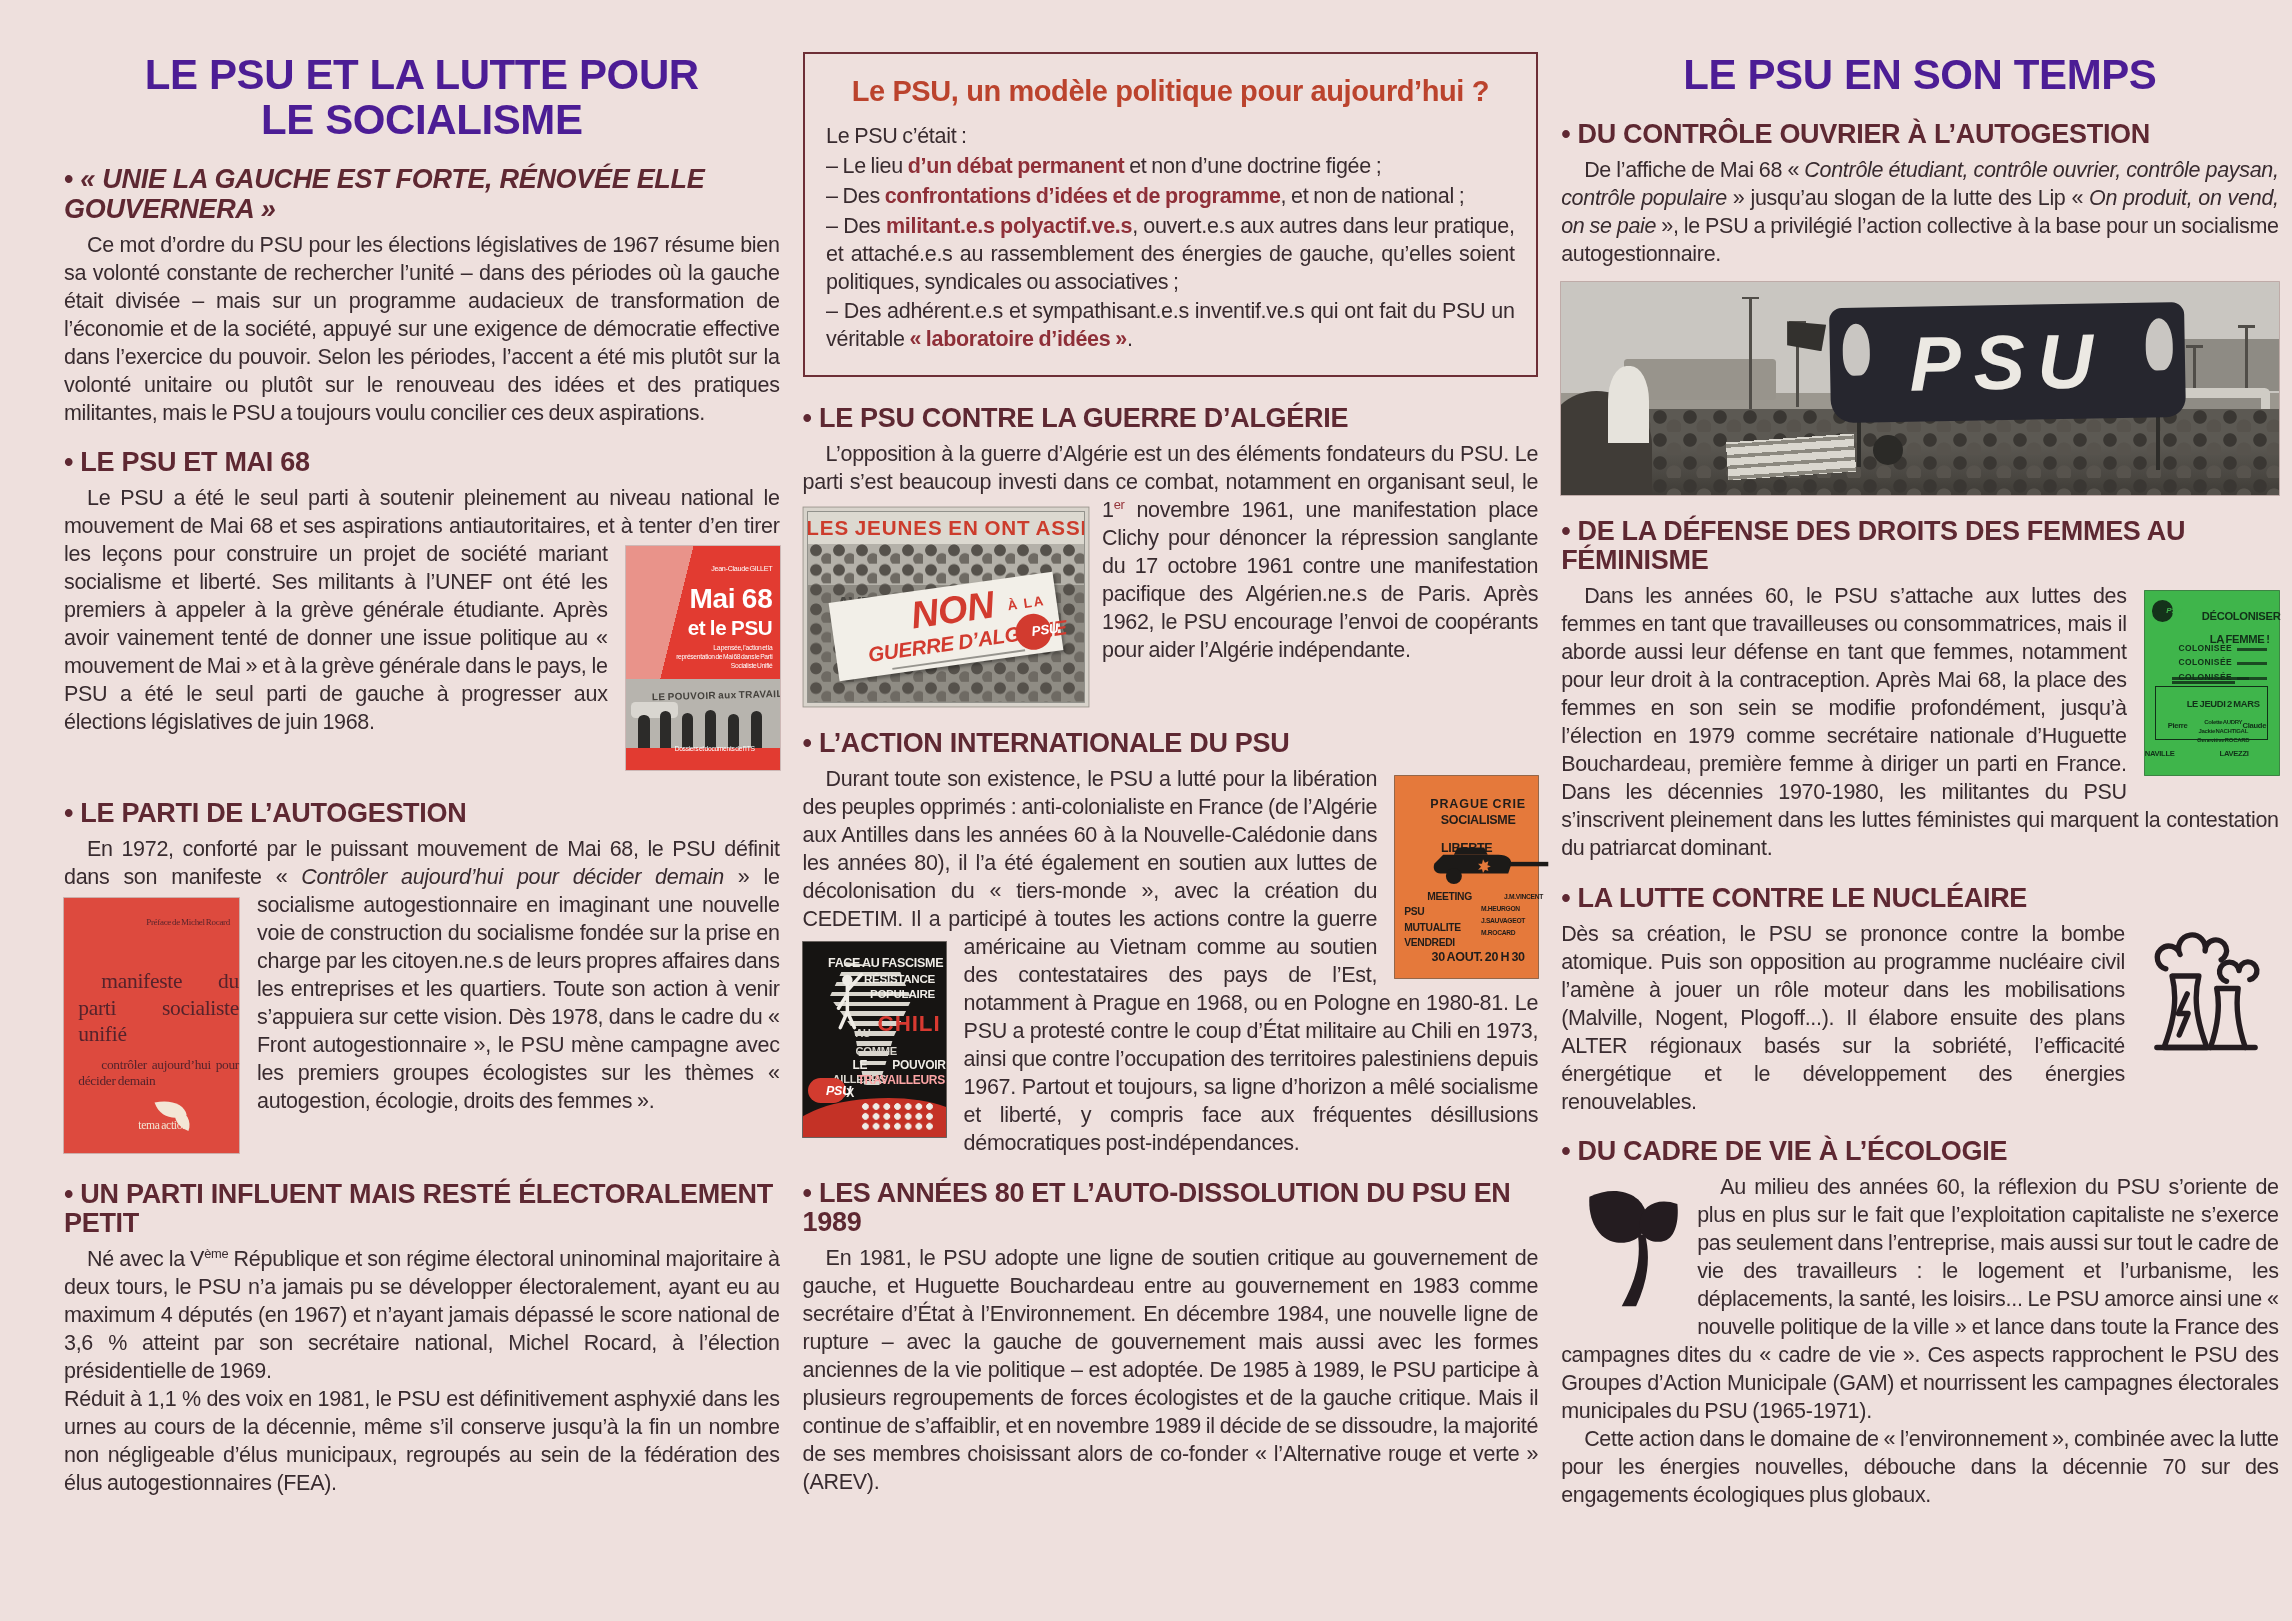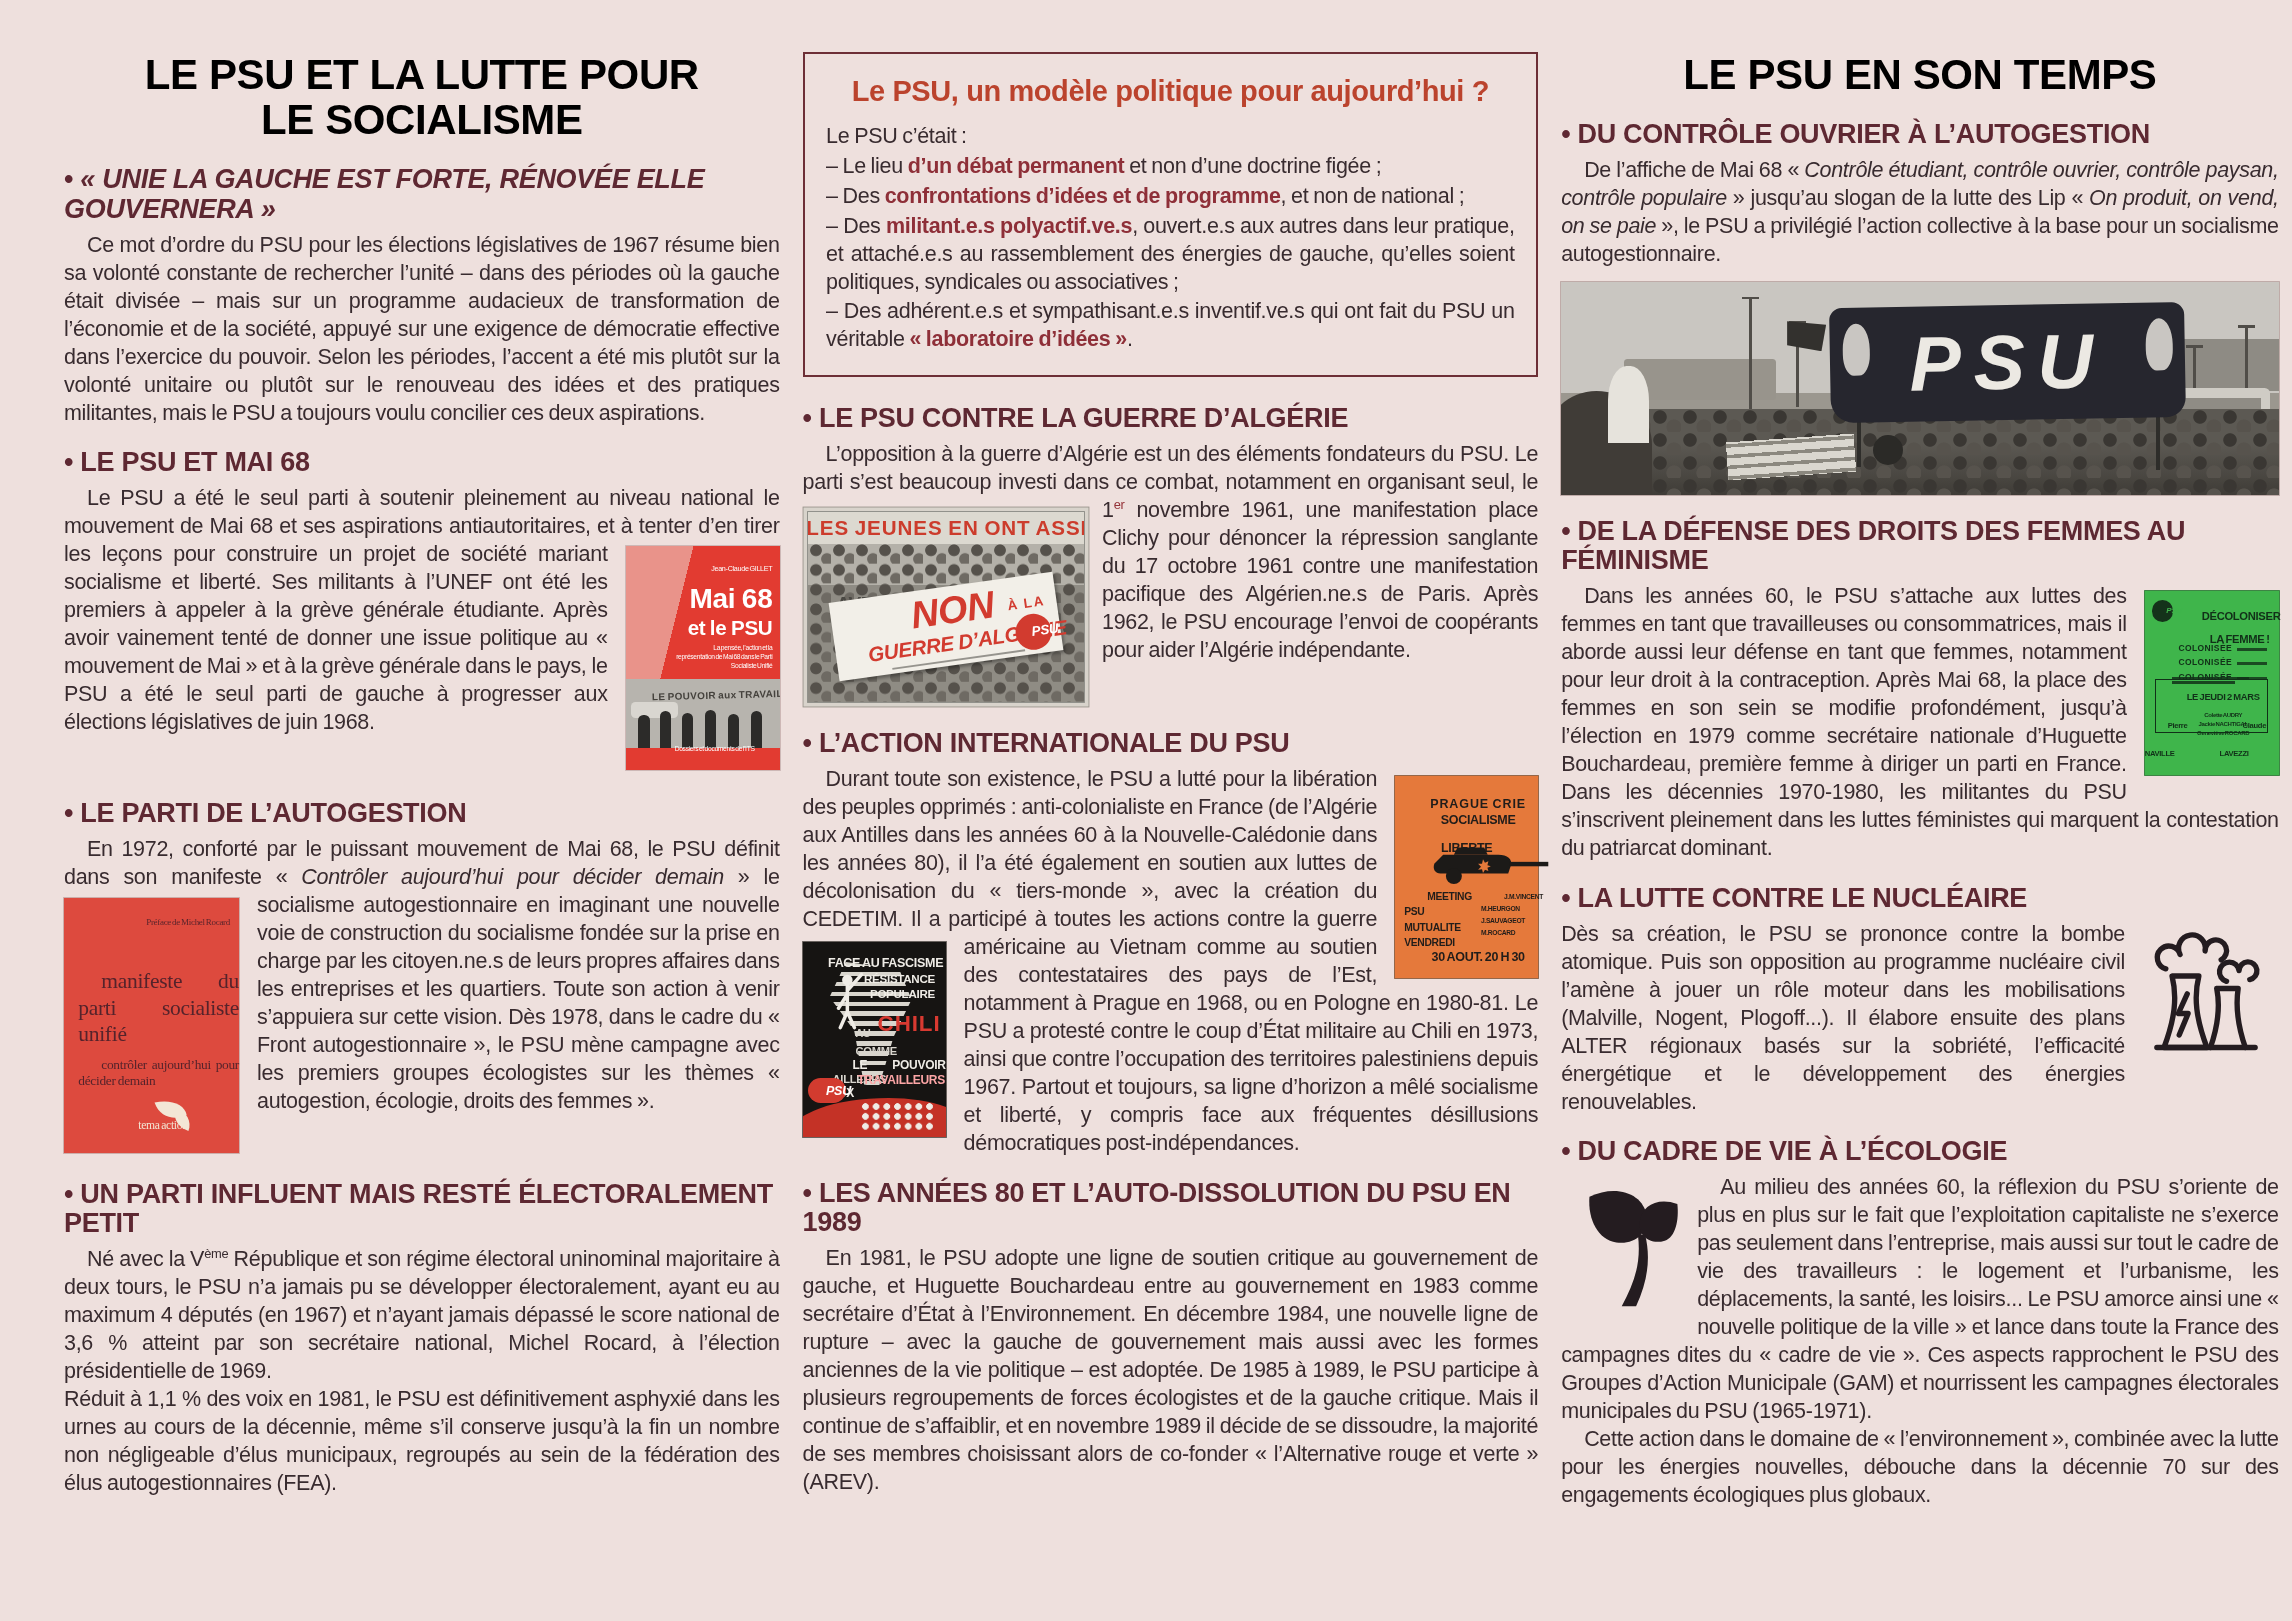--- a/index.html
+++ b/index.html
@@ -3,21 +3,21 @@
 <meta charset="utf-8">
 <style>
   html,body{margin:0;padding:0;width:2293px;height:1622px;overflow:hidden;
     background:#eee0dd;font-family:"Liberation Sans",sans-serif;color:#382b2f;}
   .page{display:flex;gap:23px;padding:48px 14.3px 0 64px;box-sizing:border-box;width:2293px;height:1622px;}
   .col{box-sizing:border-box;}
   .col-left{width:718px;}
   .col-mid{width:738px;}
   .col-right{width:720px;}
 
-  .col-title{font-size:42px;font-weight:800;color:#000000;text-align:center;
+  .col-title{font-size:42px;font-weight:800;color:#4c1d95;text-align:center;
     line-height:1.08;letter-spacing:-0.4px;margin:3.6px 0 23px;}
   .sec{clear:both;}
   .sec::after{content:"";display:block;clear:both;}
   .sec-h{font-size:27px;font-weight:800;color:#5e2832;letter-spacing:-0.3px;
     margin:21.5px 0 6.3px;line-height:1.1;}
   .sec-h::before{content:"• ";font-style:normal;}
   .sec-h.it{font-style:italic;}
   .para{font-size:21.5px;line-height:28px;text-align:justify;letter-spacing:-0.3px;word-spacing:-0.9px;}
   .ind{text-indent:23px;}
   .rb{font-weight:800;margin-top:26px;}
@@ -118,21 +118,21 @@
   
   .femme{width:134px;height:184px;background:#3fb54b;position:relative;box-shadow:0 0 0 0.9px #2a7a33;
     margin-top:3.6px;}
   .fm-logo{position:absolute;top:9px;left:7.2px;width:21.5px;height:21.5px;border-radius:50%;background:#14321a;
     color:#3fb54b;font-size:8px;font-weight:800;display:flex;align-items:center;justify-content:center;font-style:italic;}
   .fm-t1{position:absolute;top:10.7px;left:34px;font-size:11.2px;font-weight:800;color:#113018;}
   .fm-t2{position:absolute;top:34px;right:9px;font-size:11.2px;font-weight:800;color:#113018;}
   .fm-col{position:absolute;left:10.7px;font-size:8.5px;font-weight:800;color:#113018;letter-spacing:0.4px;}
   .fm-col i{display:inline-block;width:30px;height:3.6px;background:#113018;margin-left:4.5px;opacity:.8;}
   .fm-rule{position:absolute;left:27px;width:77px;height:2.7px;background:#113018;opacity:.85;}
-  .fm-box{position:absolute;left:10.7px;right:10.7px;top:88px;height:52px;border:1.8px solid #113018;
+  .fm-box{position:absolute;left:10.7px;right:10.7px;top:95px;height:52px;border:1.8px solid #113018;
     text-align:center;color:#113018;}
   .fm-date{font-size:9.4px;font-weight:800;margin-top:2.7px;}
   .fm-sp{font-size:6px;font-weight:800;line-height:1.5;}
   .fm-foot{position:absolute;bottom:7.2px;left:0;right:0;display:flex;justify-content:space-around;
     font-size:7.6px;font-weight:800;color:#113018;gap:18px;}
 
   
   .photo{position:relative;width:100%;height:213px;margin:14.3px 0 1.8px;overflow:hidden;
     background:linear-gradient(180deg,#c9c6c1 0 52%,#9b978f 52% 72%,#6e6a64 72% 100%);
     box-shadow:0 0 0 0.9px #b9a5a2;}

